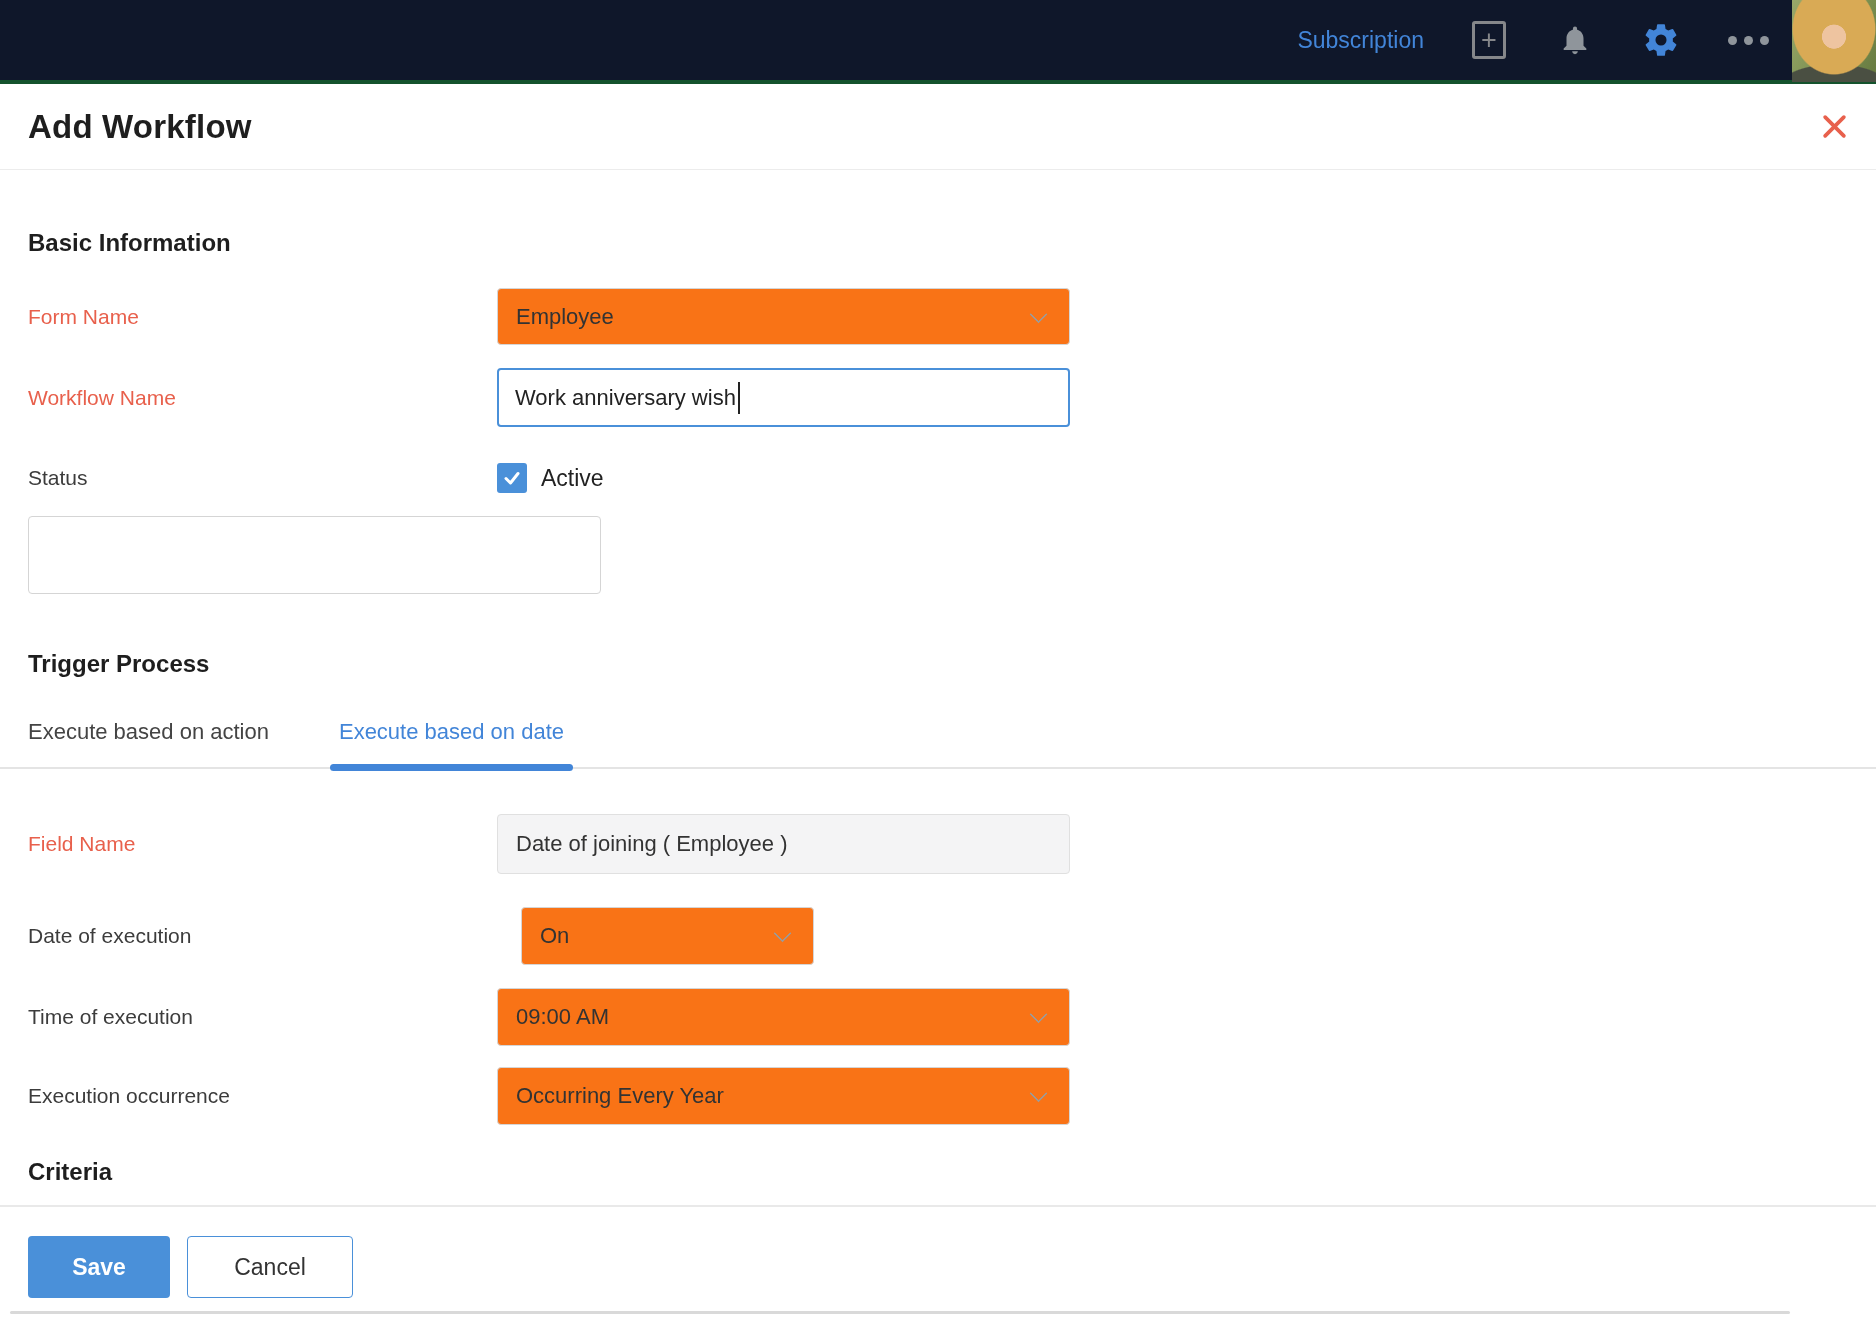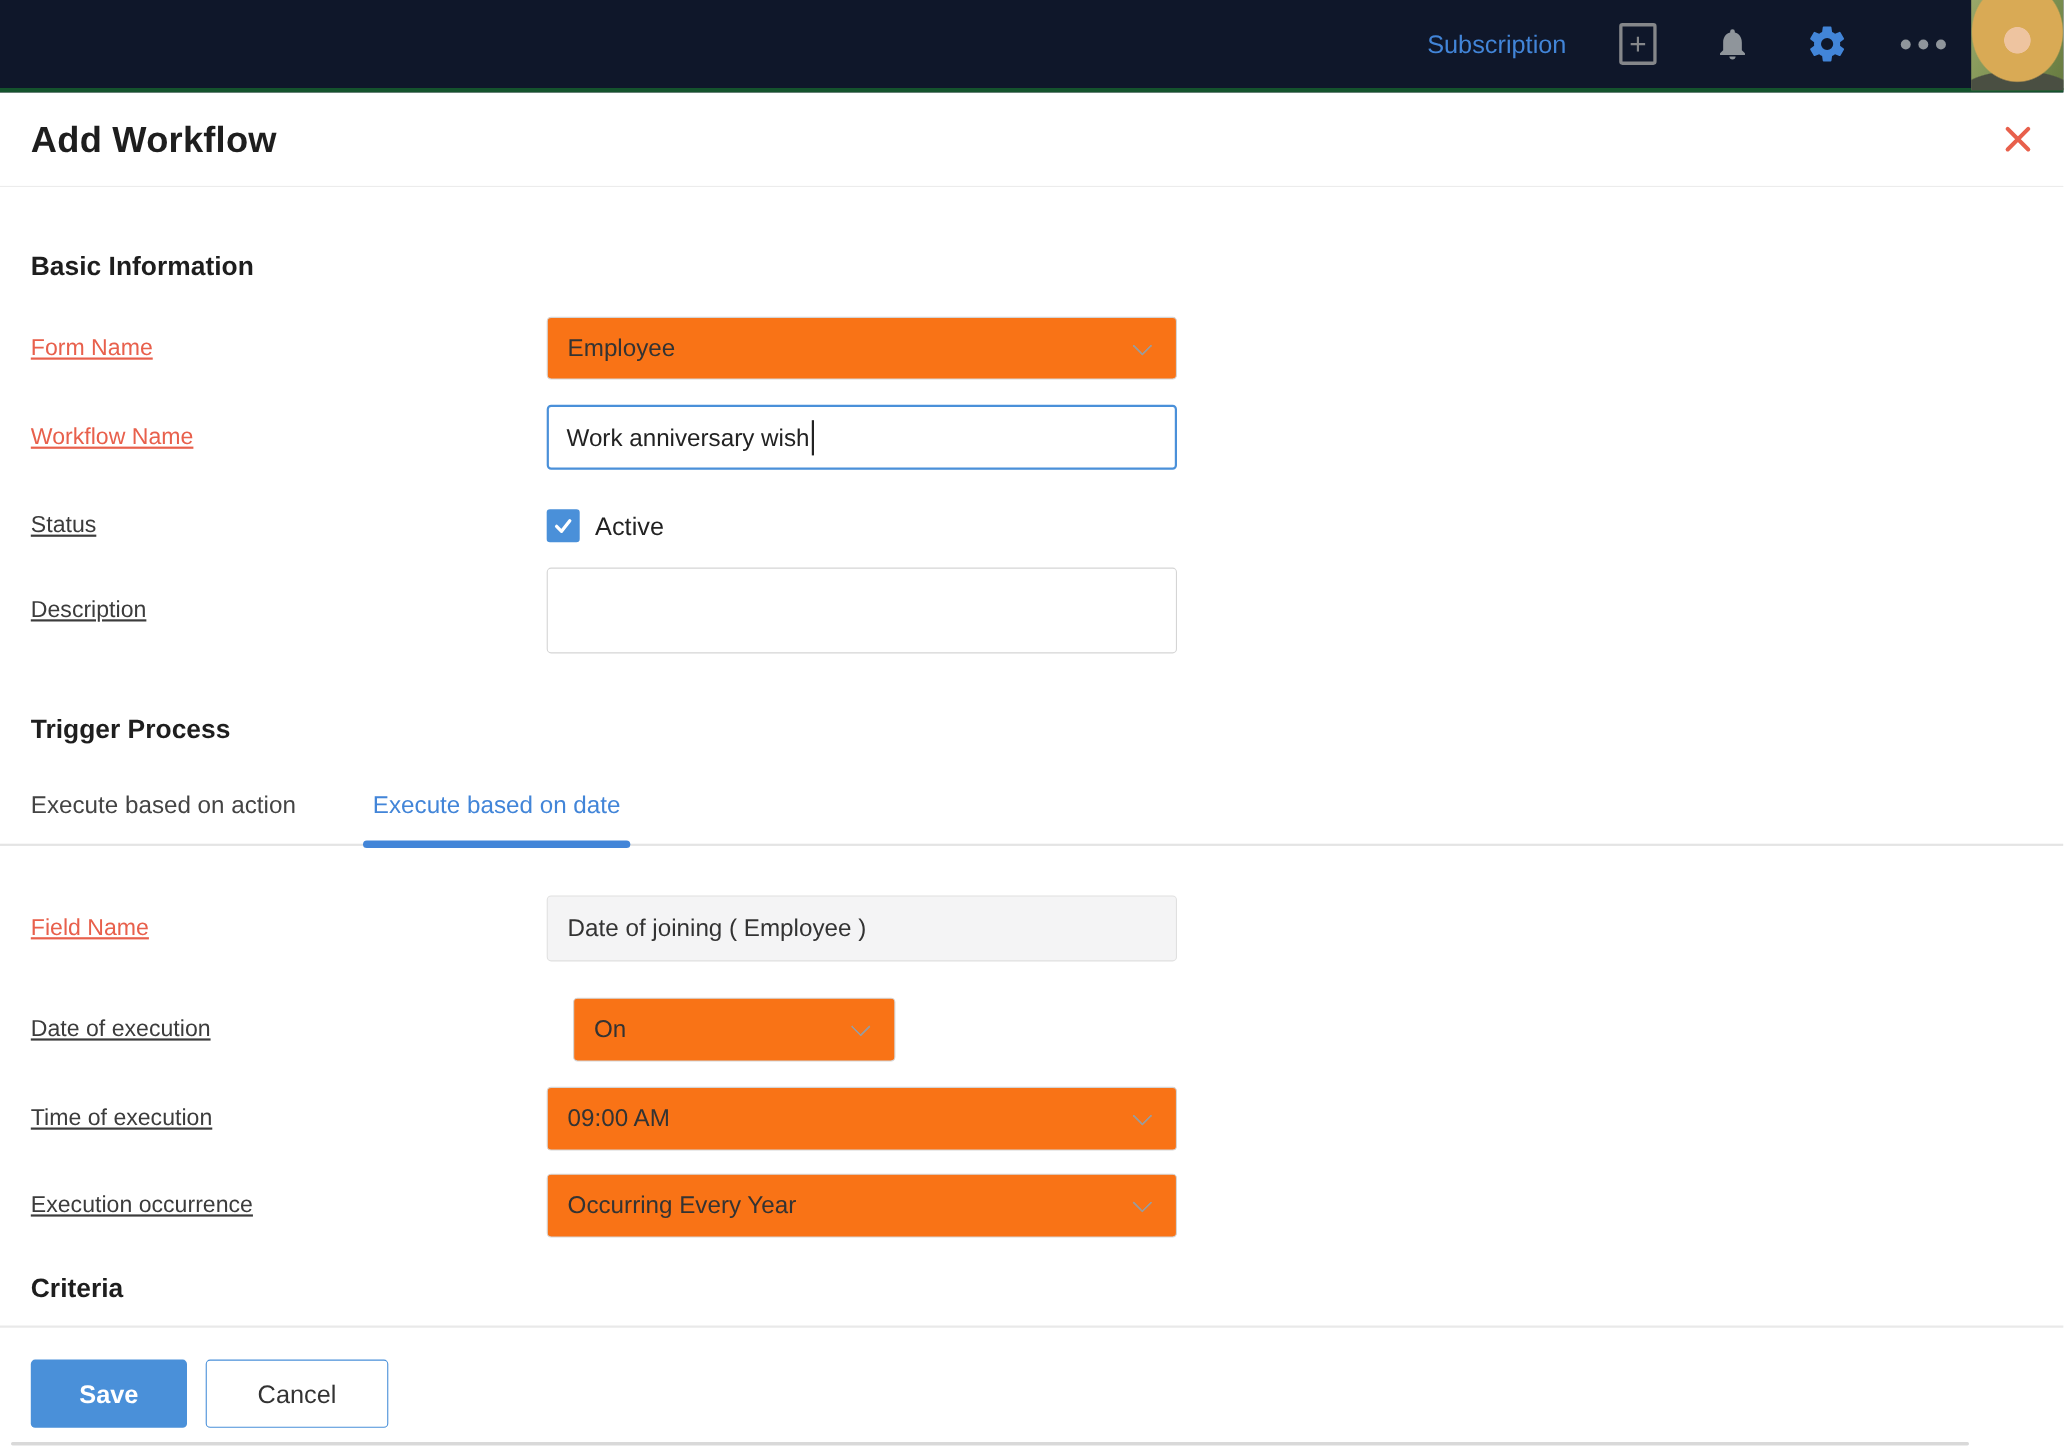--- a/index.html
+++ b/index.html
@@ -32,21 +32,21 @@
   .close-btn { cursor: pointer; display: flex; align-items: center; }
 
   
   .content { height: 1035px; padding: 0 28px; overflow: hidden; position: relative; }
   .sec-heading { font-size: 24px; font-weight: bold; color: #1e1e1e; line-height: 30px; }
   .h-basic { padding-top: 58px; }
   .h-trigger { margin-top: 55px; }
   .h-criteria { margin-top: 32px; }
 
   .frow { display: flex; align-items: center; }
-  .flabel { flex: 0 0 469px; font-size: 21px; color: #3c3c3c; text-decoration: underline; }
+  .flabel { flex: 0 0 469px; font-size: 21px; color: #3c3c3c; }
   .flabel.required { color: #e8604c; }
 
   .ctrl { width: 573px; height: 57px; border: 1px solid #d5d5d5; border-radius: 4px;
     background: #f97316; display: flex; align-items: center; padding: 0 18px;
     font-size: 22px; color: #333; position: relative; cursor: pointer; }
   .chev { position: absolute; right: 24px; top: 50%; width: 13px; height: 13px;
     border-right: 2.5px solid #9b9b9b; border-bottom: 2.5px solid #9b9b9b;
     transform: translateY(-70%) rotate(45deg); border-radius: 1px; }
 
   .row-form { margin-top: 30px; }
@@ -161,21 +161,20 @@
     <div class="flabel">Status</div>
     <div class="checkbox">
       <svg width="20" height="20" viewBox="0 0 20 20">
         <polyline points="4,10.5 8.5,15 16,5.5" fill="none" stroke="#fff" stroke-width="3" stroke-linecap="round" stroke-linejoin="round"></polyline>
       </svg>
     </div>
     <span class="cb-label">Active</span>
   </div>
 
   <div class="frow row-desc">
-    <div class="flabel">Description</div>
     <textarea class="desc-area" style=""></textarea>
   </div>
 
   <div class="sec-heading h-trigger">Trigger Process</div>
 
   <div class="tabs">
     <div class="tab">Execute based on action</div>
     <div class="tab active">
       <span>Execute based on date</span>
       <i class="tab-bar"></i>

